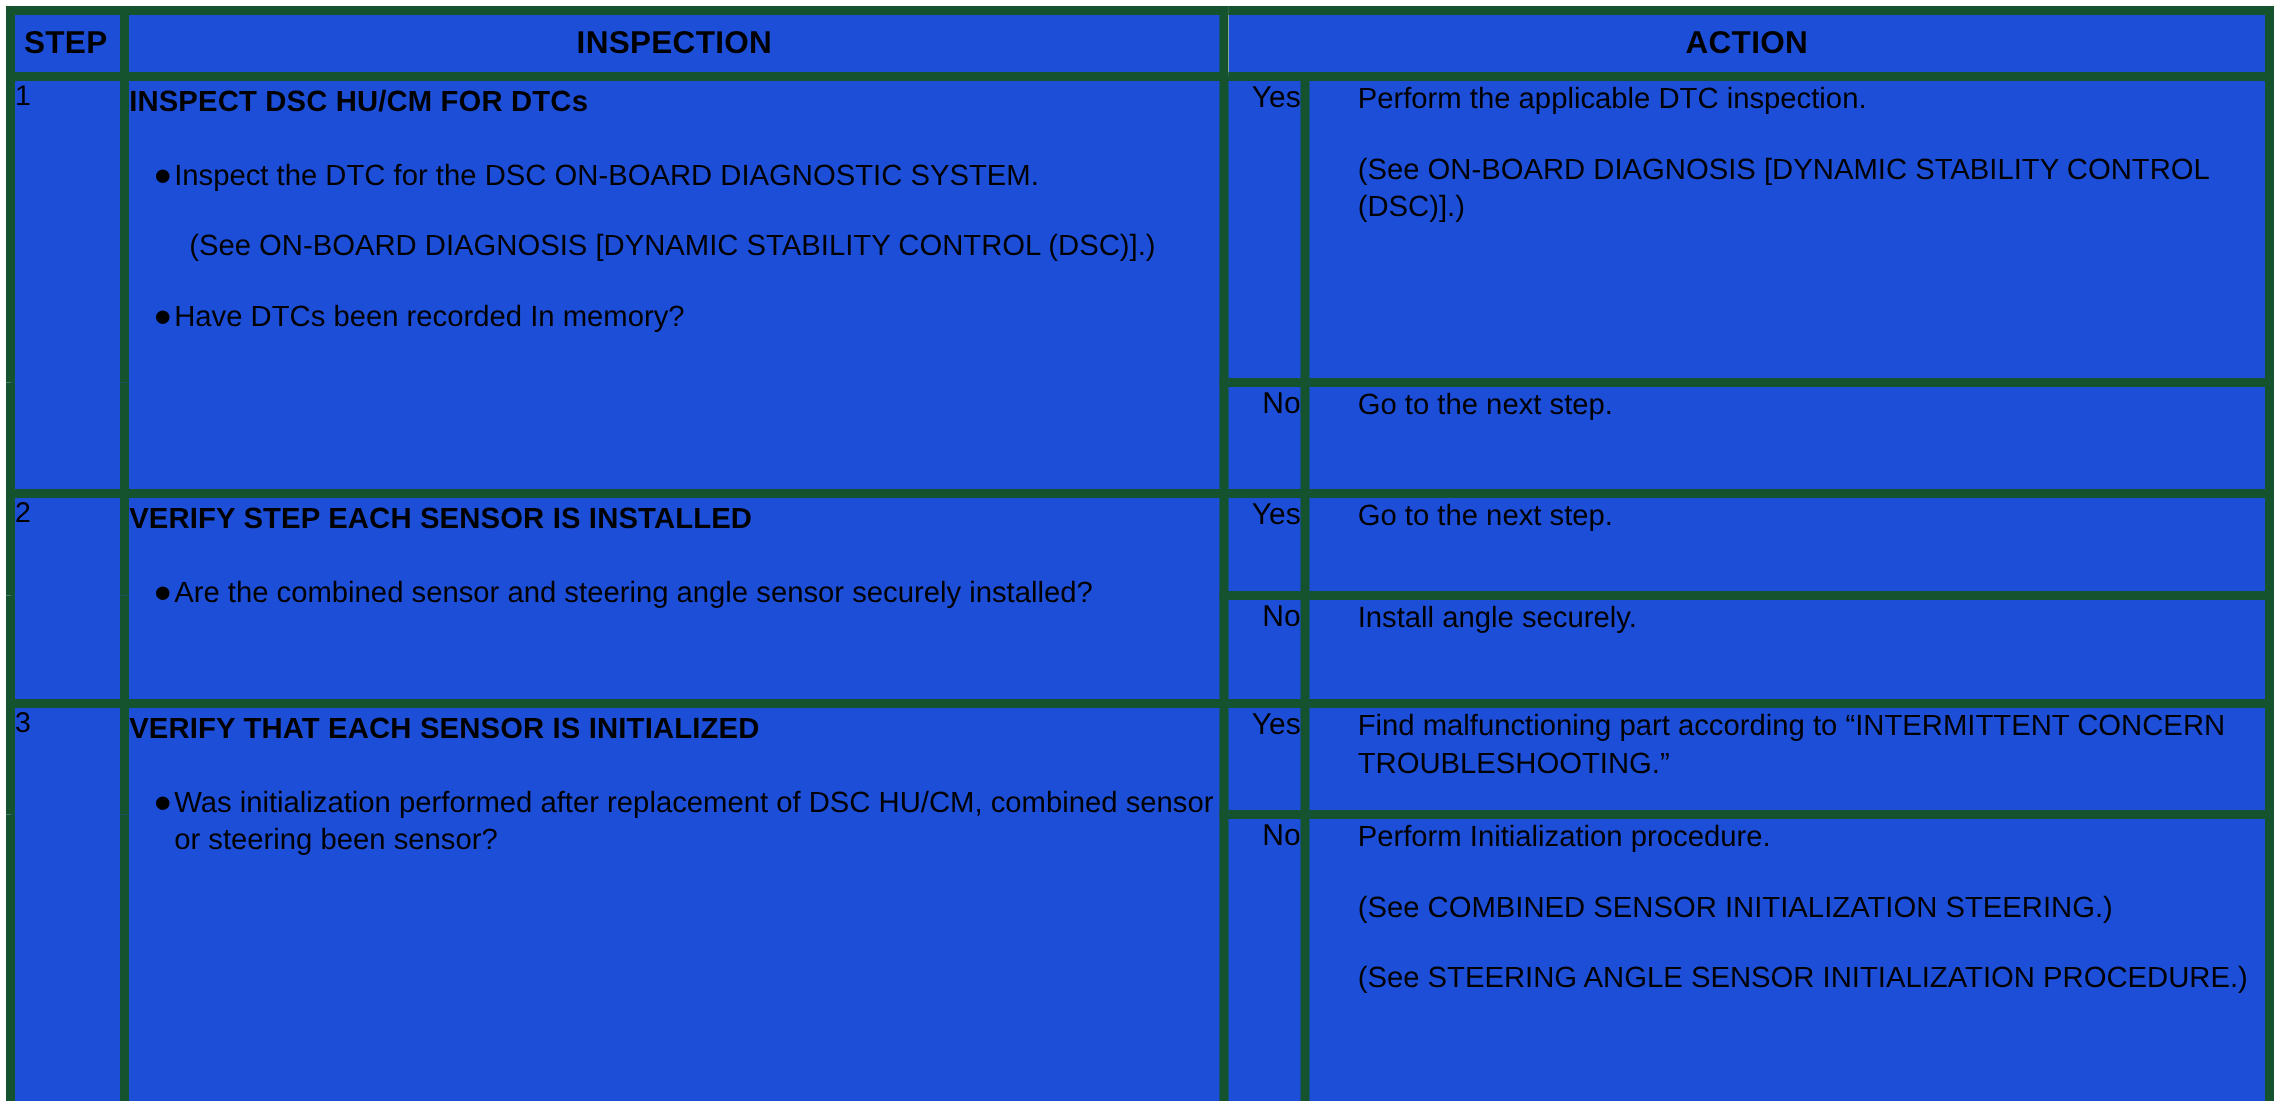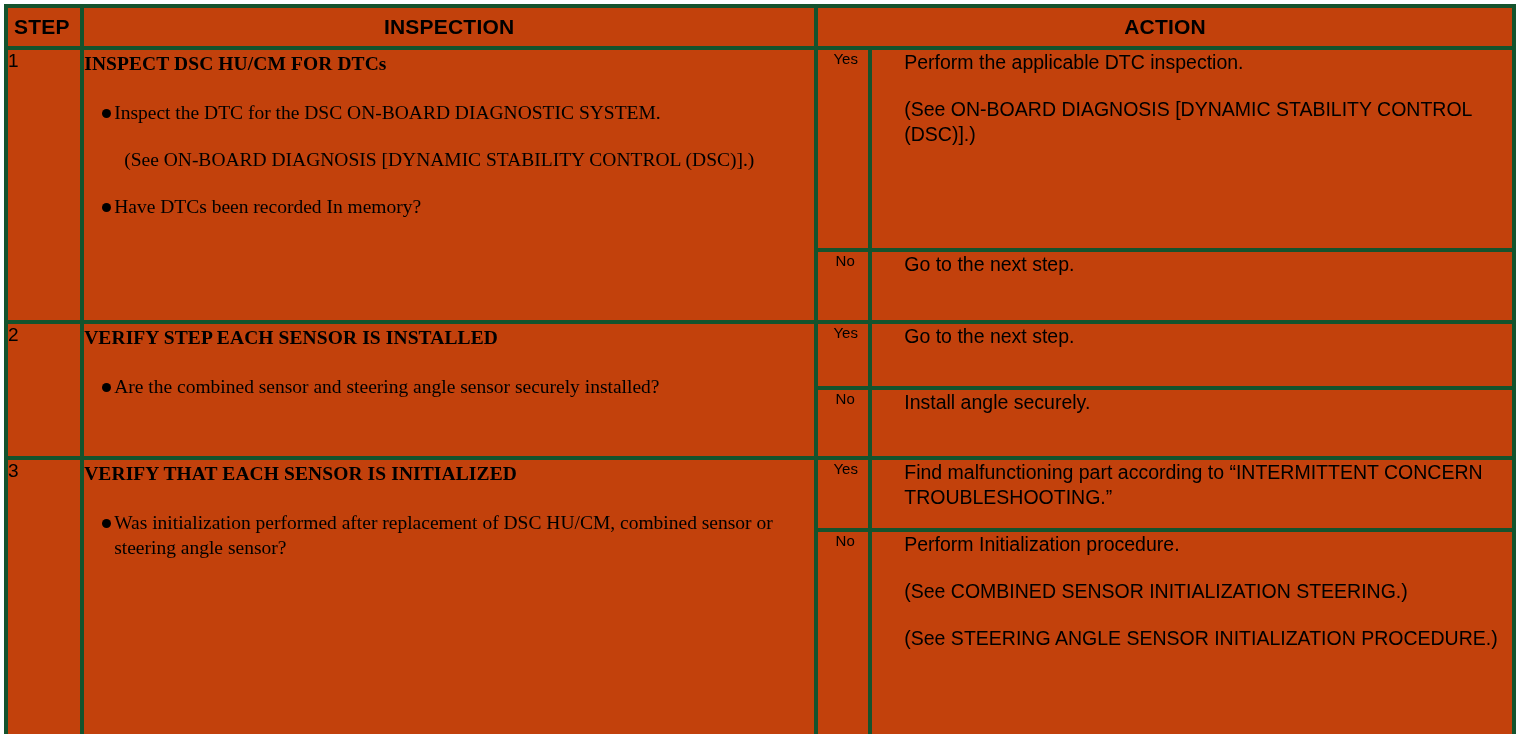--- a/index.html
+++ b/index.html
@@ -25,24 +25,24 @@
   table.dtc-table {
     border-collapse: collapse;
     table-layout: fixed;
     width: 1512px;
     margin: 4px 4px 0 4px;
     border: 4px solid #000;
   }
 
   table.dtc-table td,
   table.dtc-table th {
-    border: 4px solid #14532d;
+    border: 6px solid #14532d;
     vertical-align: top;
     padding: 0;
-    background: #c2410c;
+    background: #1d4ed8;
   }
 
   
   col.c-step   { width: 76px; }
   col.c-insp   { width: 732px; }
   col.c-yn     { width: 54px; }
   col.c-action { width: 642px; }
 
   
   .hdr {
@@ -65,21 +65,20 @@
   .step-cell {
     font-size: 19px;
     padding: 6px 0 0 5px;
     line-height: 1.15;
   }
 
   .insp-cell {
     padding: 6px 10px 10px 10px;
     font-size: 19.5px;
     line-height: 1.28;
-    font-family: Liberation Serif, serif;
   }
 
   .insp-title {
     font-weight: bold;
     font-size: 19.5px;
     letter-spacing: 0.1px;
     margin: 2px 0 0 0;
   }
 
   ul.bullets {
@@ -103,23 +102,23 @@
     height: 9px;
     background: #000;
     border-radius: 50%;
   }
   .note {
     margin-top: 22px;
     padding-left: 40px;
   }
 
   .yn-cell {
-    font-size: 15px;
+    font-size: 20px;
     padding: 5px 0 0 0;
-    text-align: center;
+    text-align: right;
     white-space: nowrap;
   }
   .yn-cell .yn-label {
     display: block;
     padding-left: 5px;
   }
   .yn-cell.center .yn-label {
     padding-left: 4px;
   }
 
@@ -229,21 +228,21 @@
         </td>
       </tr>
 
       <tr>
         <td class="step-cell" rowspan="2">3</td>
         <td class="insp-cell" rowspan="2">
           <div class="insp-title">VERIFY THAT EACH SENSOR IS INITIALIZED</div>
           <ul class="bullets">
             <li class="first-bullet">
               <span class="dot"></span>
-              <span>Was initialization performed after replacement of DSC HU/CM, combined sensor or steering angle sensor?</span>
+              <span>Was initialization performed after replacement of DSC HU/CM, combined sensor or steering been sensor?</span>
             </li>
           </ul>
         </td>
         <td class="yn-cell h-r3a">
           <span class="yn-label">Yes</span>
         </td>
         <td class="action-cell h-r3a">
           <p>Find malfunctioning part according to “INTERMITTENT CONCERN TROUBLESHOOTING.”</p>
         </td>
       </tr>

